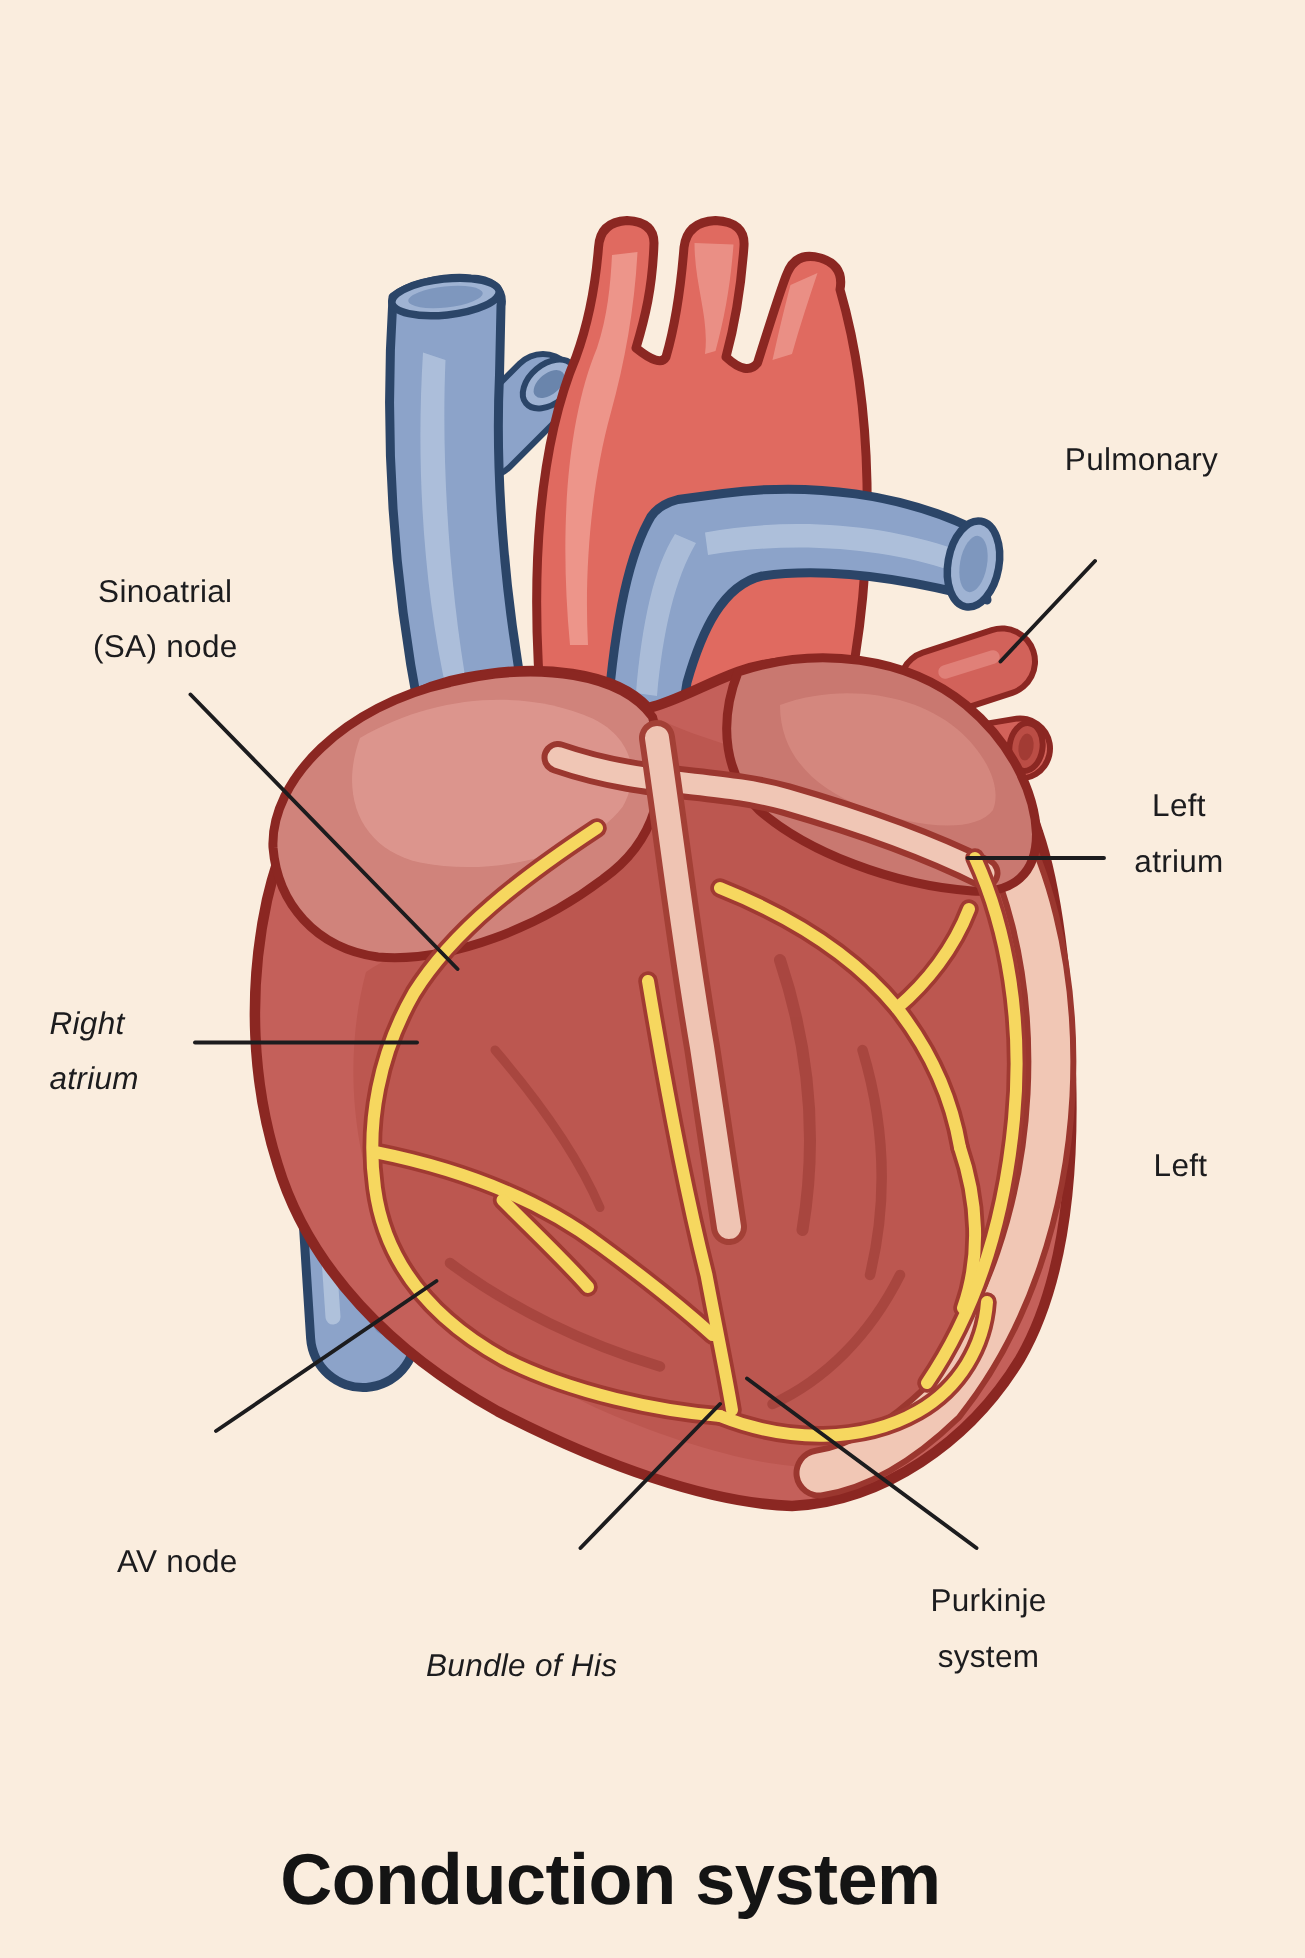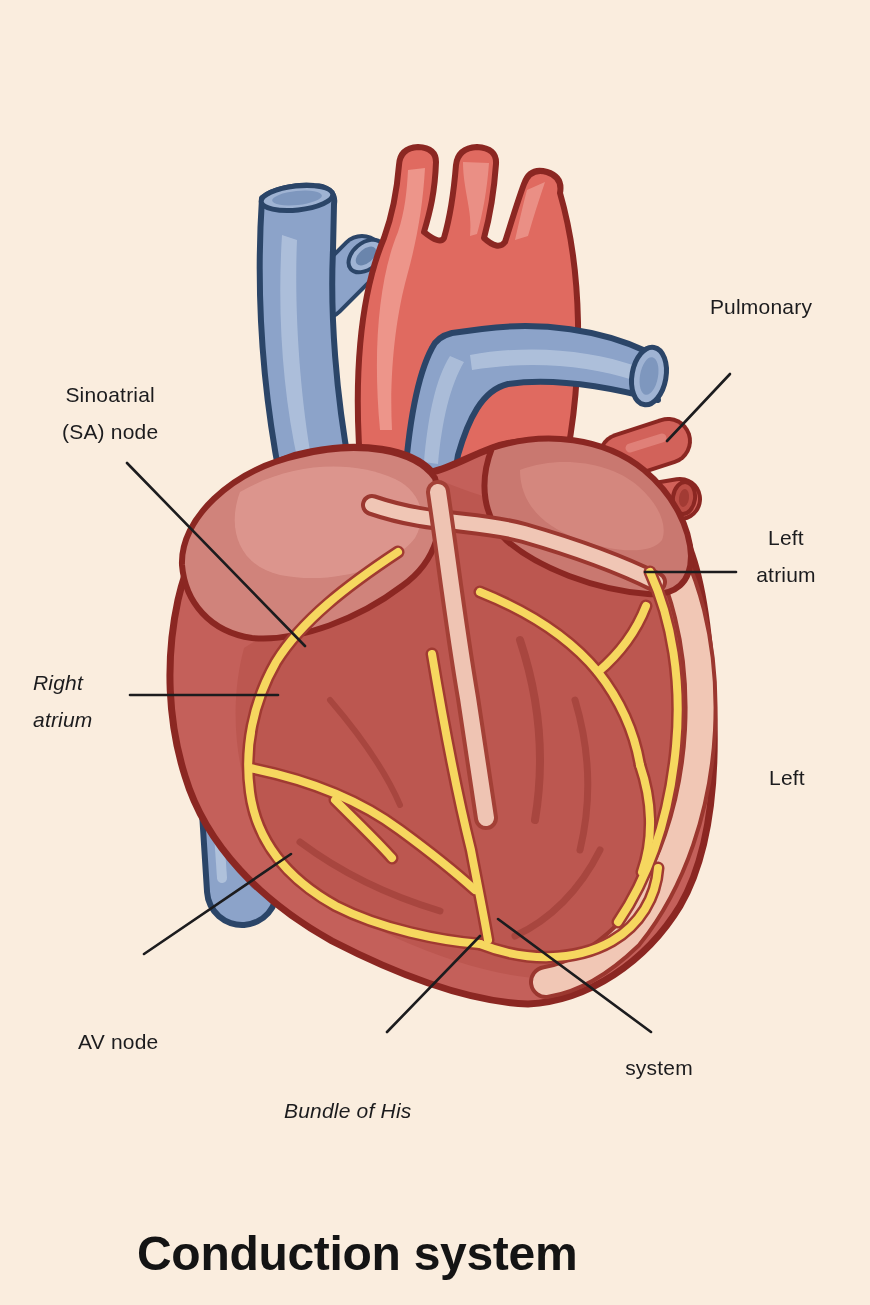--- a/index.html
+++ b/index.html
@@ -13,21 +13,21 @@
   .label{
     position:absolute;
     font-size:21px;line-height:37px;font-weight:500;
     color:#1C1C1E;letter-spacing:0.2px;
     white-space:nowrap;
   }
   .label span{display:block;}
   .center{text-align:center;}
   .title{
     position:absolute;left:137px;top:1226px;width:540px;
-    font-size:48px;font-weight:600;
+    text-align:center;font-size:48px;font-weight:600;
     color:#141414;letter-spacing:-0.3px;
   }
 </style>
 </head>
 <body>
 
 <div id="stage">
 
 <svg width="870" height="1305" viewBox="0 0 870 1305">
 
@@ -196,18 +196,19 @@
 
 <div class="label" style="left:78px;top:1023px;">
   <span>AV node</span>
 </div>
 
 <div class="label" style="left:284px;top:1092px;font-style:italic;">
   <span>Bundle of His</span>
 </div>
 
 <div class="label center" style="left:579px;top:1049px;width:160px;">
+  <span>Purkinje</span>
   <span>system</span>
 </div>
 
 <div class="title">Conduction system</div>
 
 </div>
 
 </body></html>

